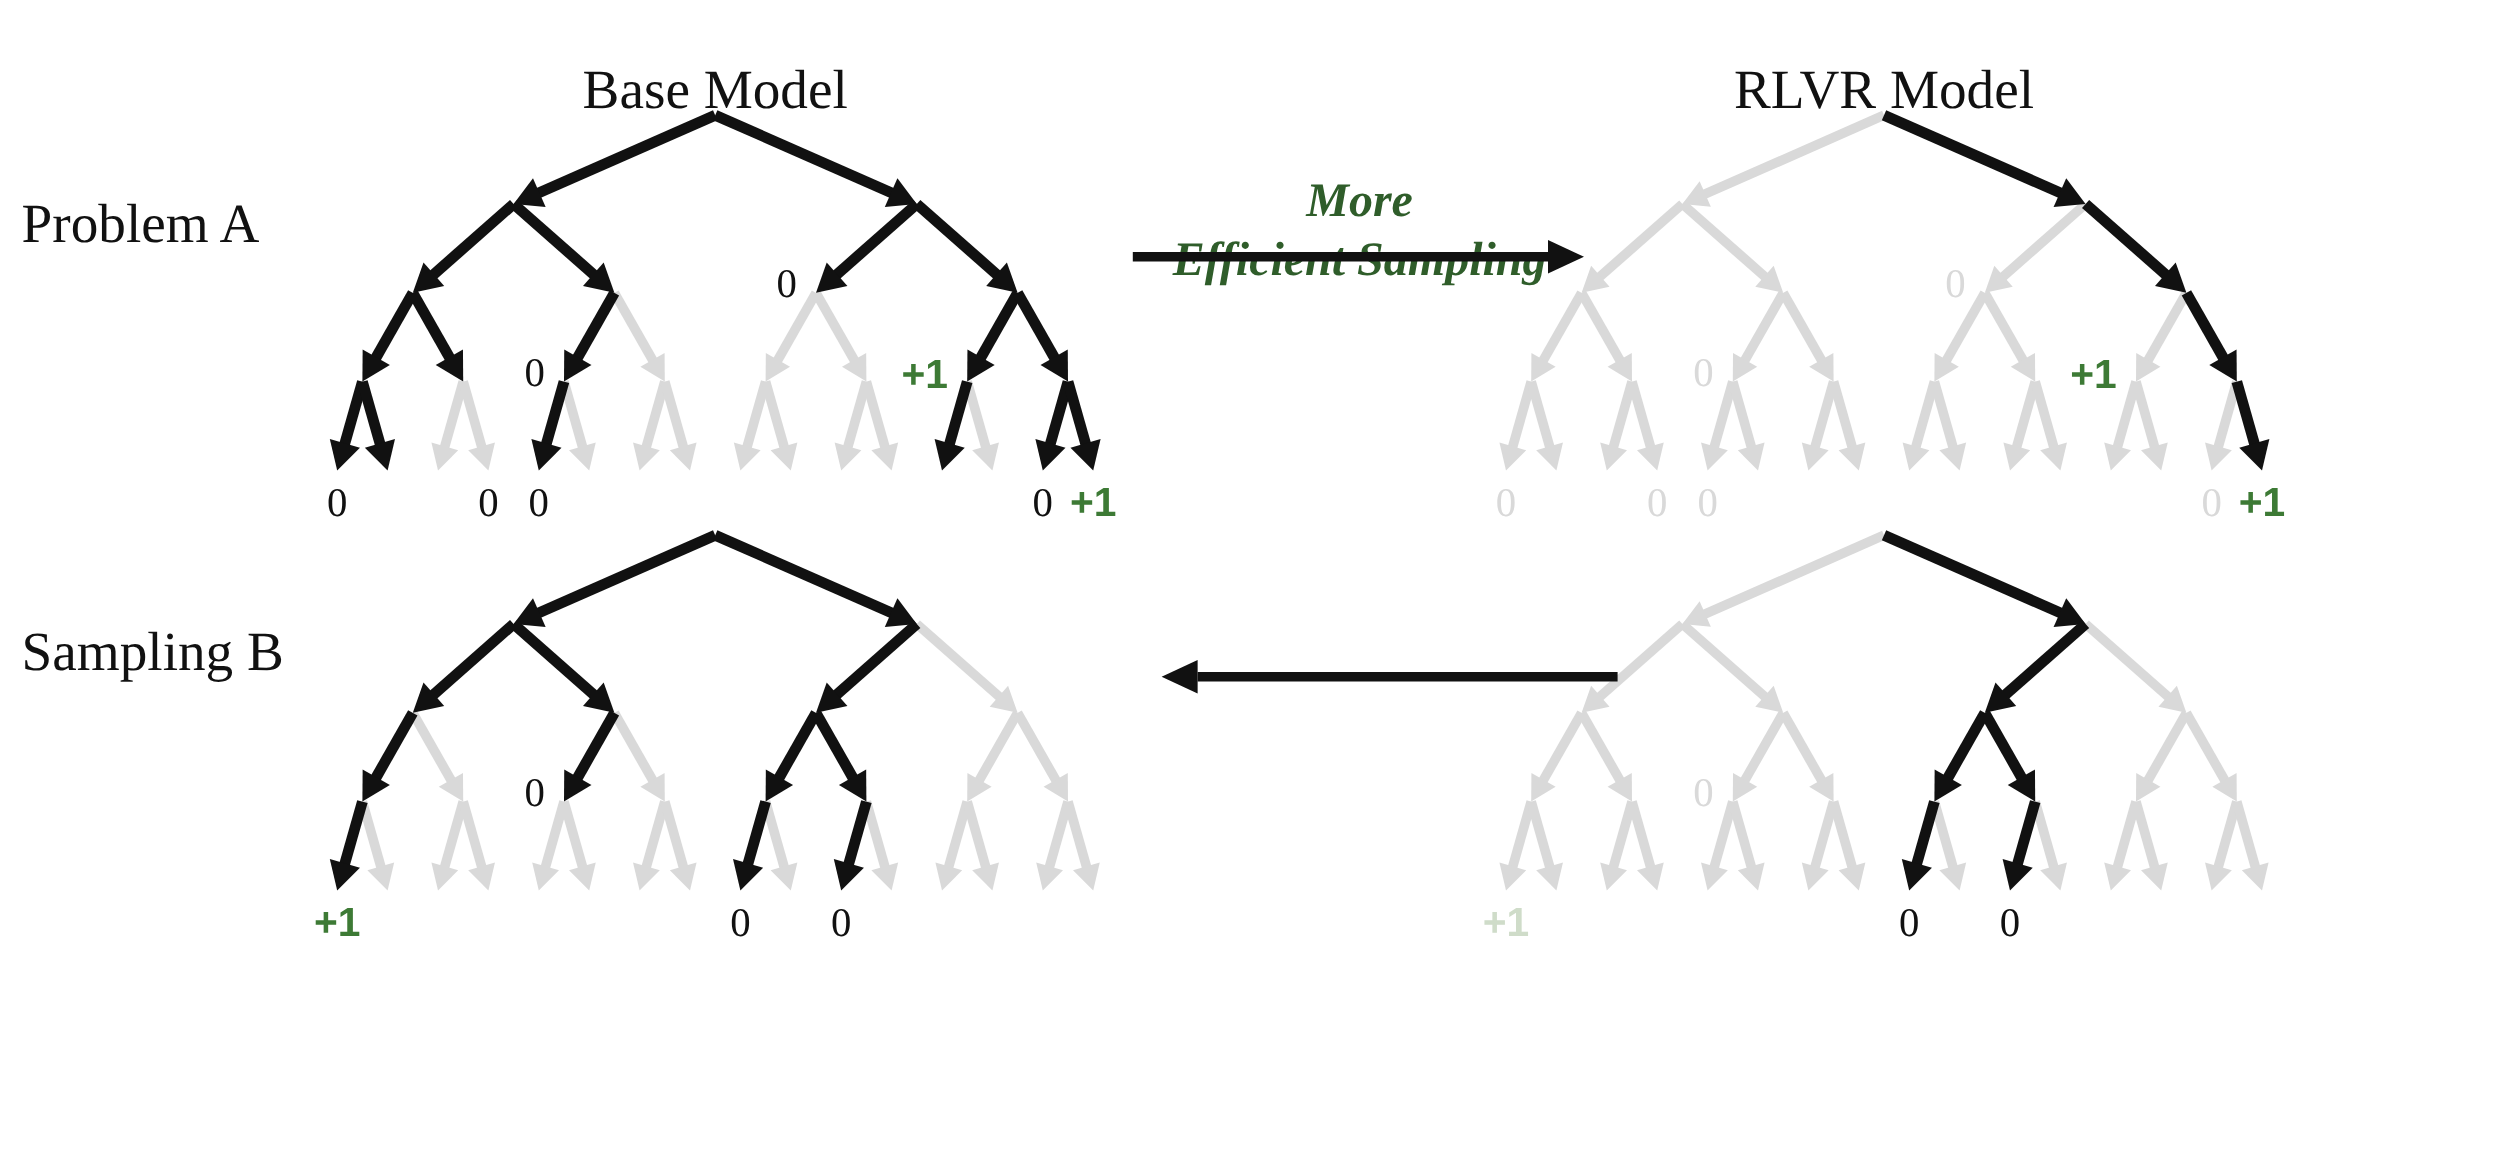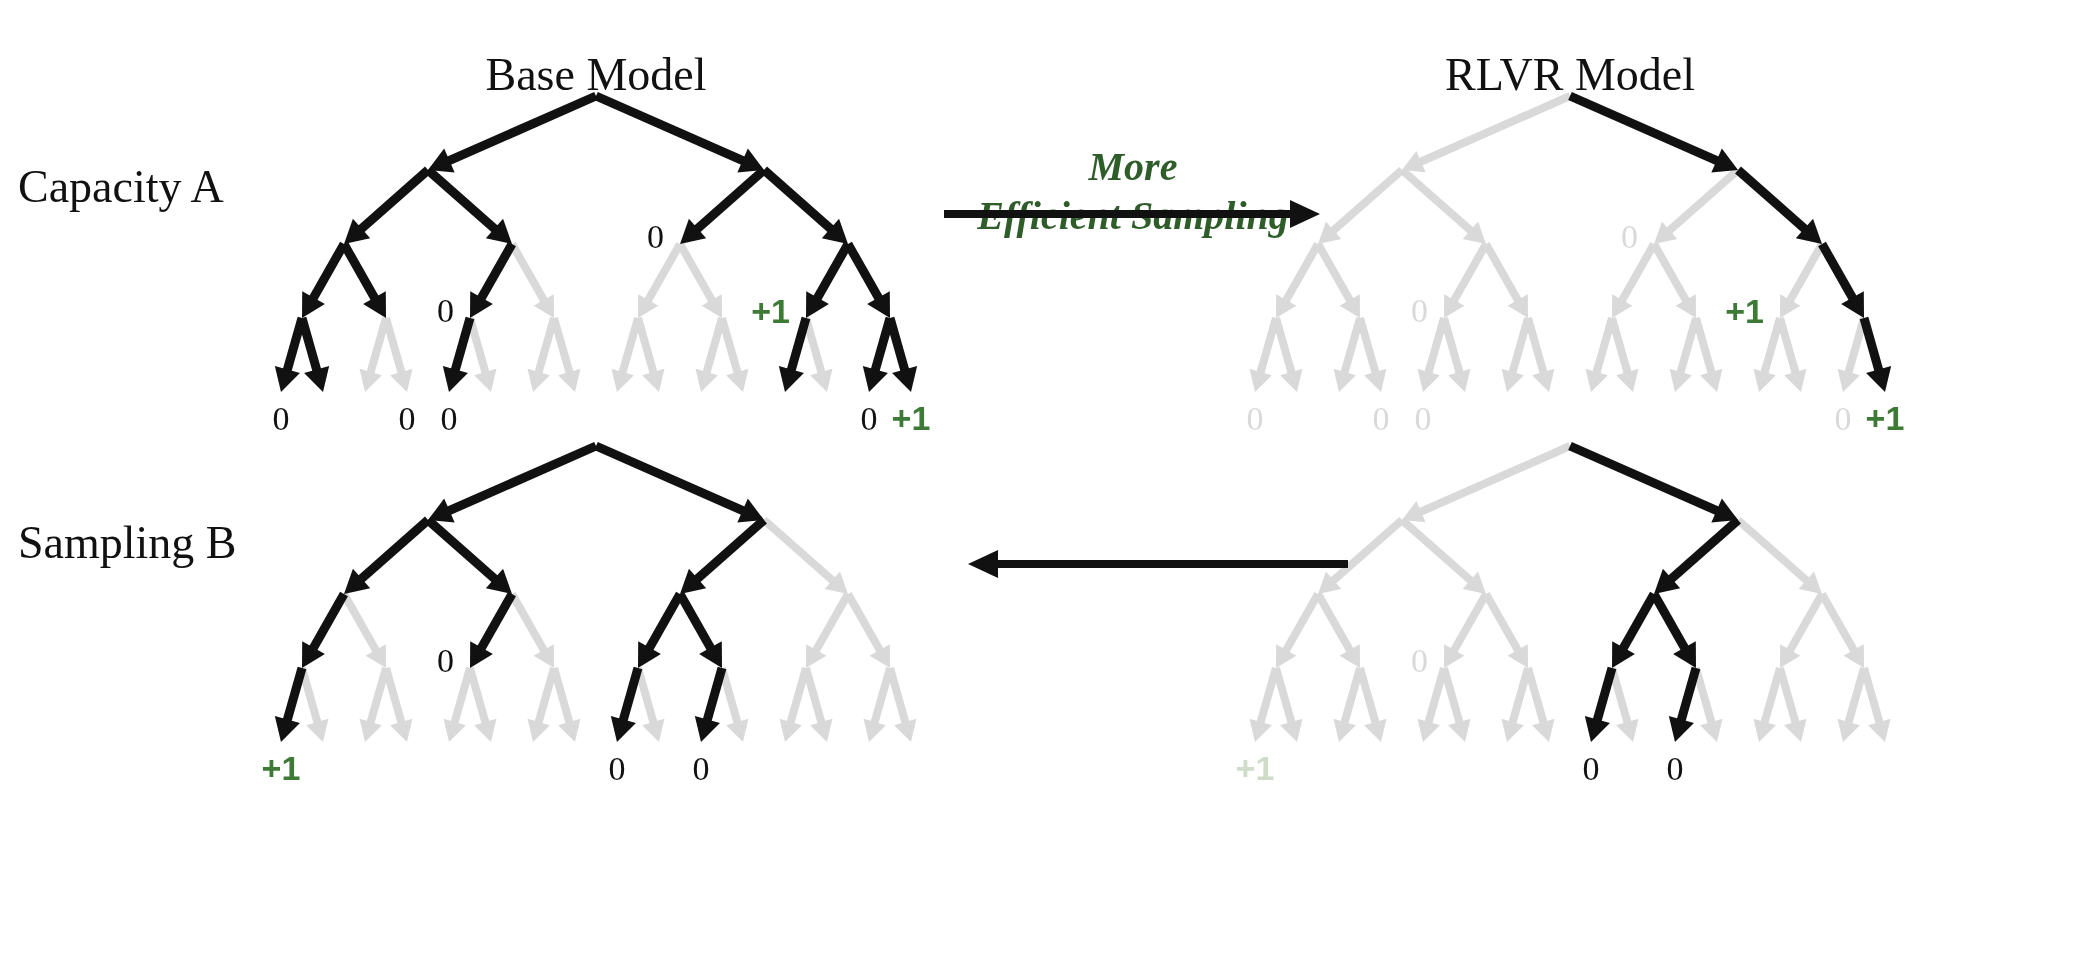--- a/index.html
+++ b/index.html
@@ -13,21 +13,21 @@
   .plus{font-family:"Liberation Sans",sans-serif;font-weight:700;font-size:34px;}
 </style>
 </head>
 <body>
 
 <div id="stage">
 
   <div class="col-title" id="ct0" style="left: 366px; top: 48px; width: 460px; color: rgb(17, 17, 17);"><span>Base Model</span></div>
   <div class="col-title" id="ct1" style="left: 1340px; top: 48px; width: 460px; color: rgb(17, 17, 17);"><span>RLVR Model</span></div>
 
-  <div class="row-title" id="rt0" style="left: 18px; top: 160px; color: rgb(17, 17, 17);"><span>Capacity A</span></div>
+  <div class="row-title" id="rt0" style="left: 18px; top: 160px; color: rgb(17, 17, 17);"><span>Problem A</span></div>
   <div class="row-title" id="rt1" style="left: 18px; top: 516px; color: rgb(17, 17, 17);"><span>Sampling B</span></div>
 
   <div class="mid-label" id="ml0" style="left: 873px; top: 98px; width: 520px; color: rgb(47, 93, 42);"><span>More
 Efficient Sampling</span></div>
 
   <svg id="art" width="2084" height="978" viewBox="0 0 2084 978" xmlns="http://www.w3.org/2000/svg">
       <g>
         <line x1="386" y1="318" x2="370.26897113159043" y2="373.43314934582423" stroke="#d9d9d9" stroke-width="8" stroke-linecap="butt"></line>
         <polygon points="365,392 359.51912600770163,368.82328711226404 381.8378273122031,375.1569726175955" fill="#d9d9d9"></polygon>
         <line x1="386" y1="318" x2="401.73102886840957" y2="373.43314934582423" stroke="#d9d9d9" stroke-width="8" stroke-linecap="butt"></line>

